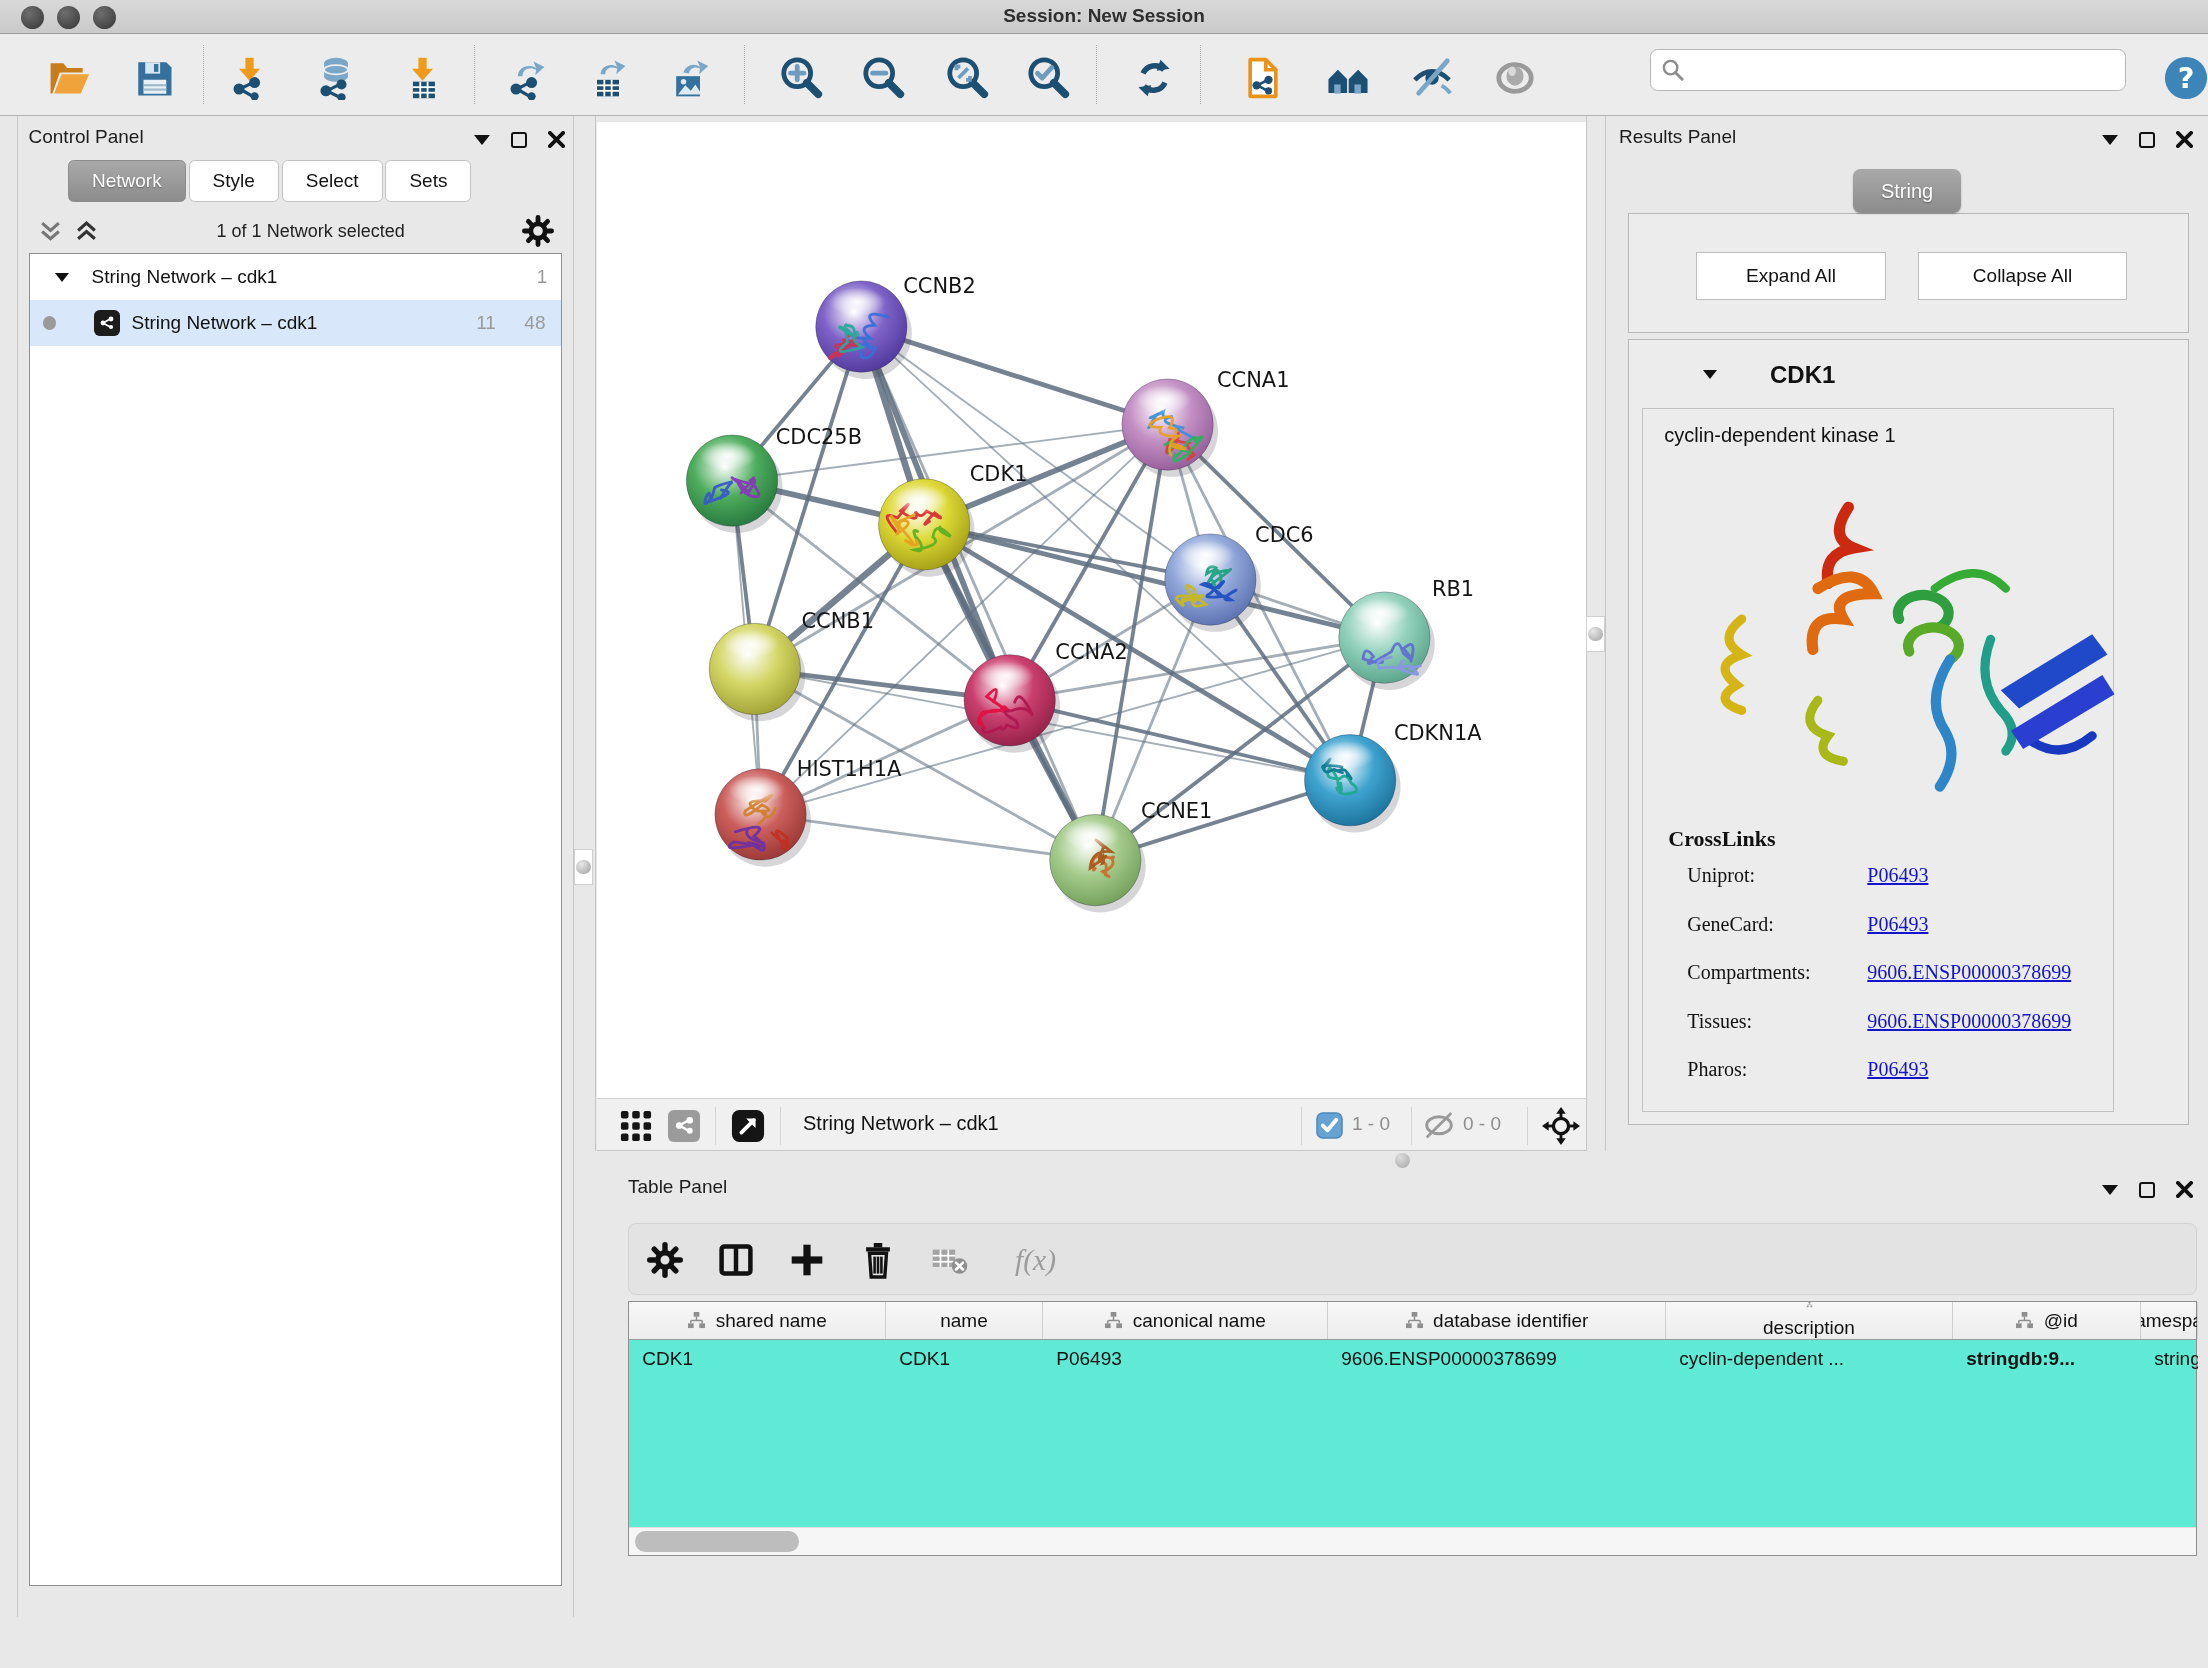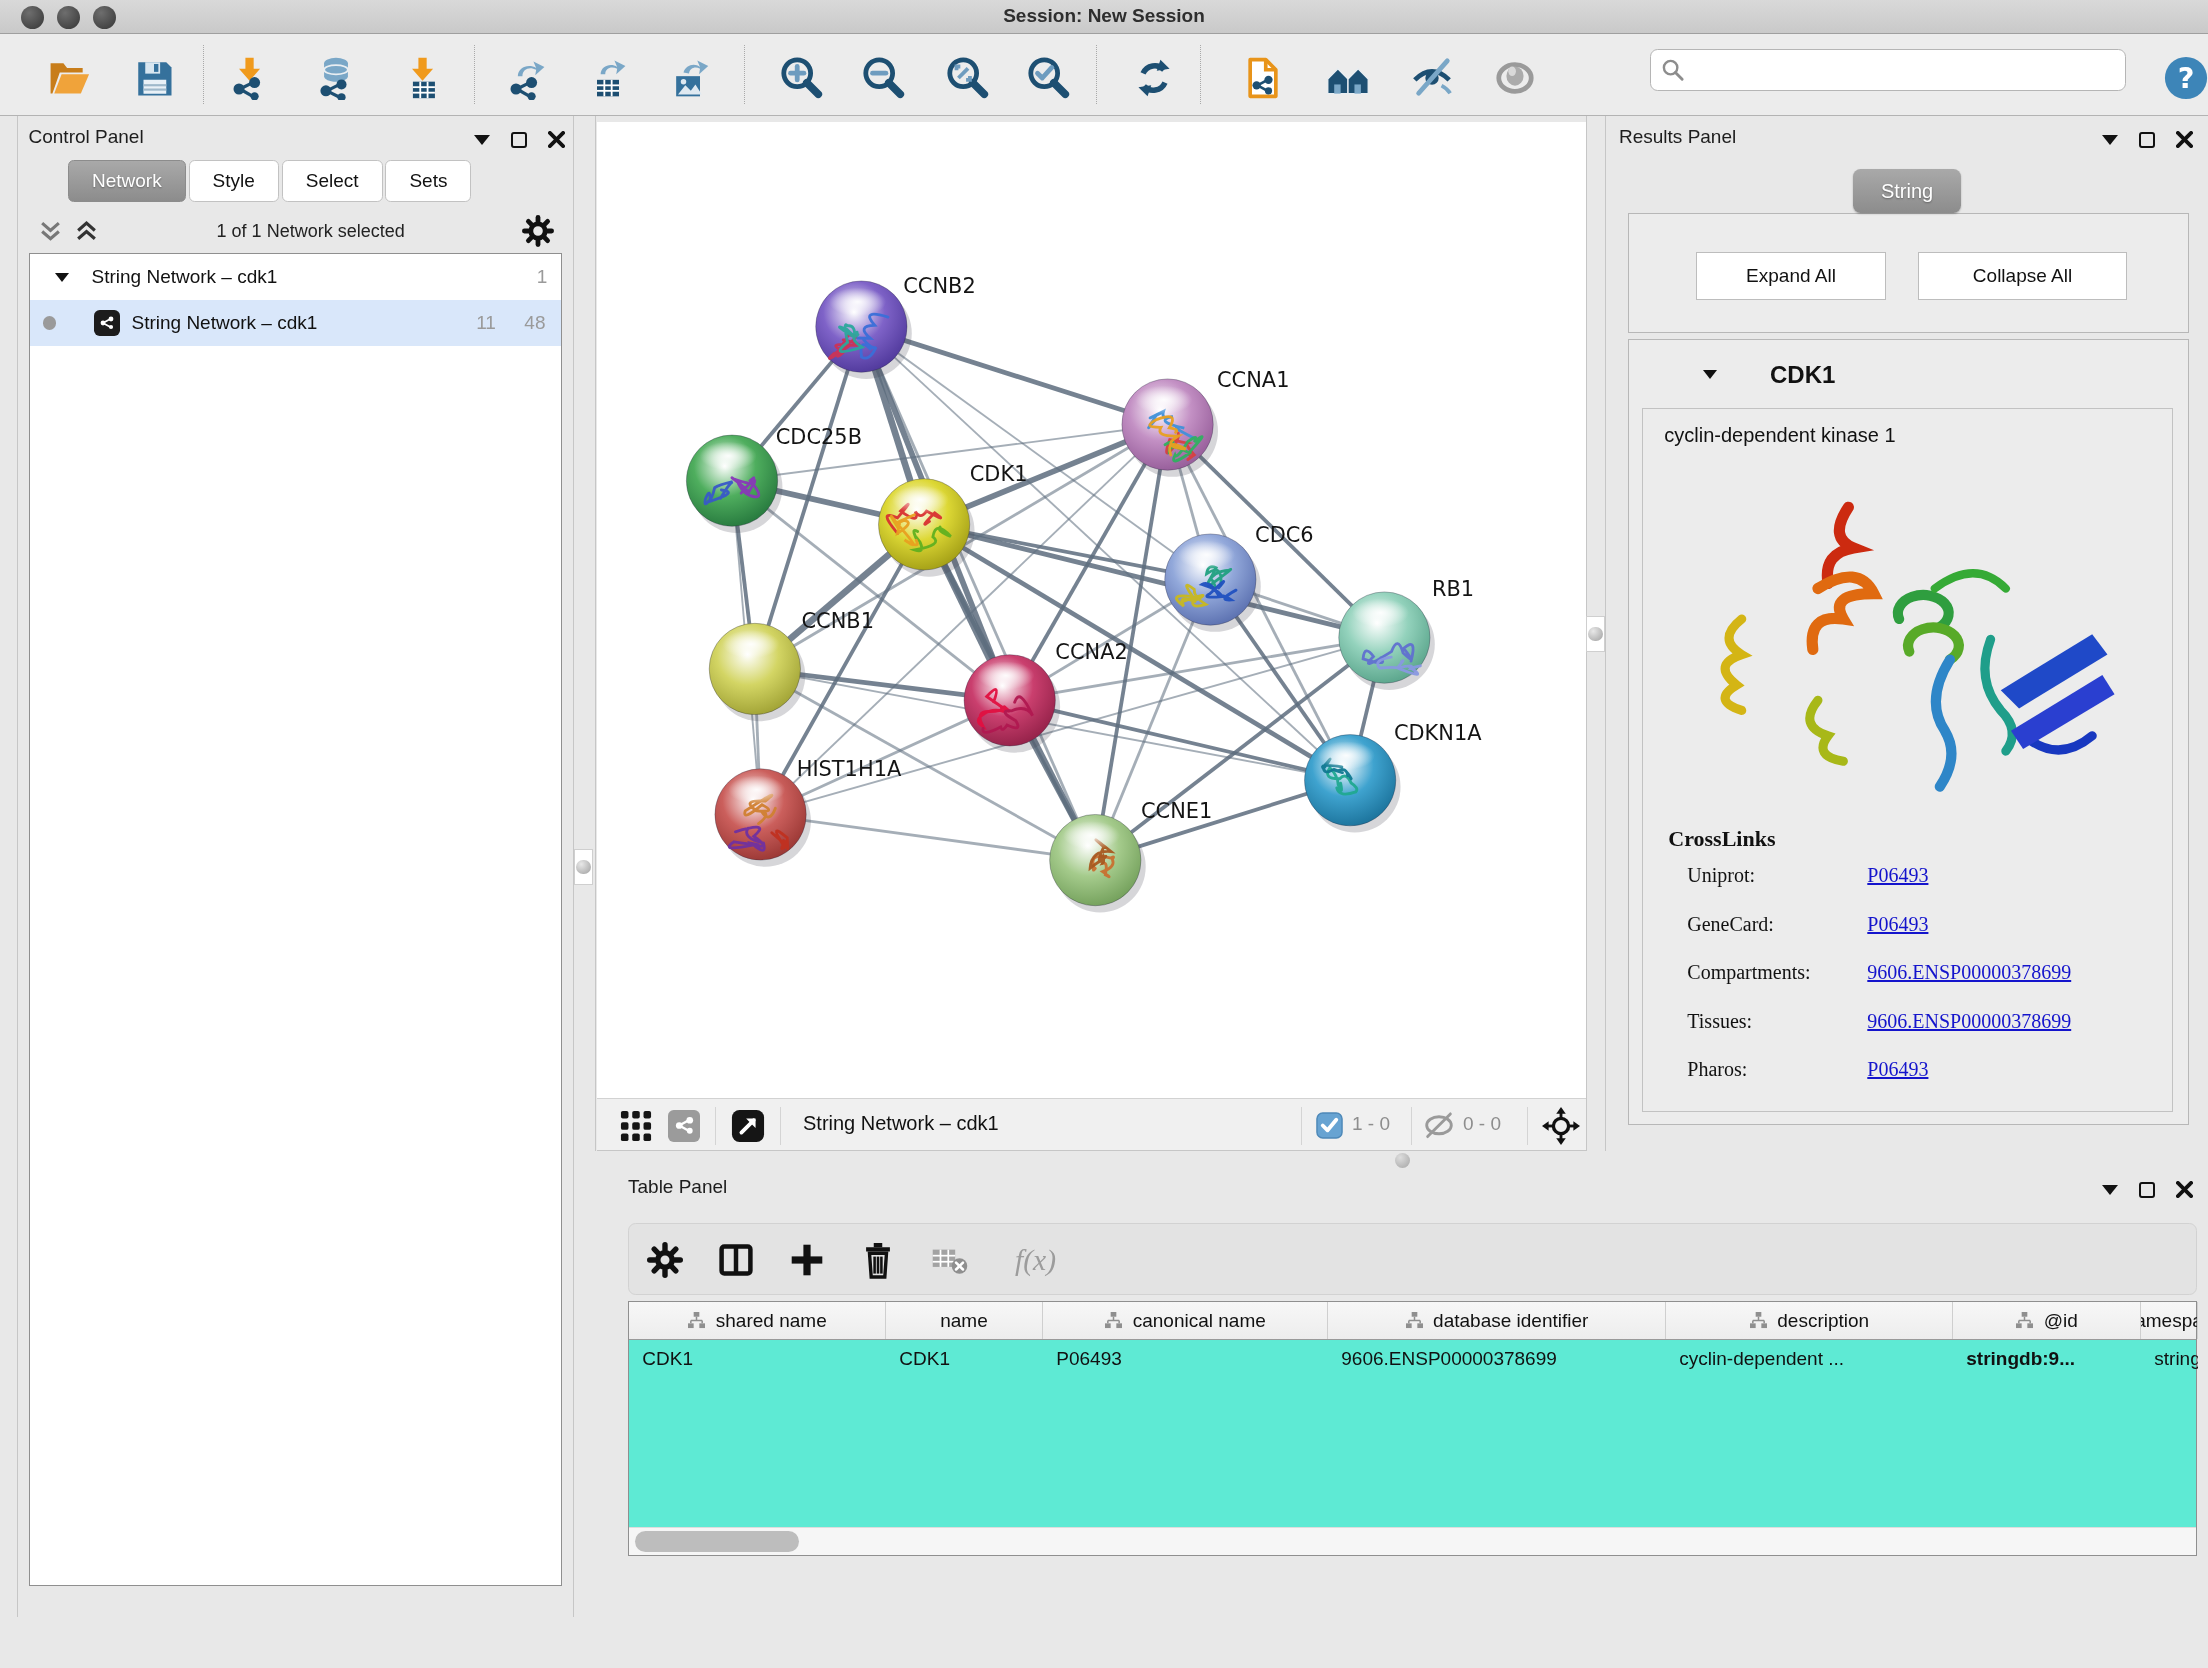--- a/index.html
+++ b/index.html
@@ -675,21 +675,21 @@
     </svg>
   </div>
   <div class="stringtab">String</div>
   <div class="rbox" style="left:1628px; top:213px; width:561px; height:120px">
     <button class="rbtn" style="left:67px; top:38px; width:190px">Expand All</button>
     <button class="rbtn" style="left:289px; top:38px; width:209px">Collapse All</button>
   </div>
   <div class="rbox" style="left:1628px; top:339px; width:561px; height:786px">
     <span class="tri sm" style="position:absolute; left:74px; top:30px"></span>
     <span style="position:absolute; left:141px; top:21px; font-size:24px; font-weight:bold; color:#111">CDK1</span>
-    <div style="position:absolute; left:13.3px; top:68px; width:531px; height:704px; border:1px solid #c2c2c2; background:#ececec">
+    <div style="position:absolute; left:13.3px; top:68px; width:472px; height:704px; border:1px solid #c2c2c2; background:#ececec">
       <span style="position:absolute; left:21px; top:15px; font-size:20px; color:#111">cyclin-dependent kinase 1</span>
 
       <svg width="447" height="371" viewBox="0 0 440 360" style="position:absolute; left:53px; top:55px">
         <g fill="none" stroke-linecap="round">
           <path d="M150 40q-20 30 5 40q-30 5-25 35" stroke="#cc2a10" stroke-width="11"></path>
           <path d="M120 120q40-25 55 5q-45 0-30 25q-35-5-30 30" stroke="#e06a10" stroke-width="11"></path>
           <path d="M45 150q-25 20 0 35q-30 10-5 30q-25 15 5 25" stroke="#d4b515" stroke-width="9"></path>
           <path d="M120 230q-20 25 10 35q-15 20 15 25" stroke="#a8b818" stroke-width="9"></path>
           <path d="M200 150a25 18 0 1 1 40 8" stroke="#2f9e3f" stroke-width="10"></path>
           <path d="M210 182a25 18 0 1 1 40 8" stroke="#58aa28" stroke-width="10"></path>
@@ -815,21 +815,21 @@
         </div>
         <div class="th" style="width: 338px;">
           <svg width="19" height="17" viewBox="0 0 20 18">
             <rect x="7" y="0" width="6" height="5" fill="#8f8f8f"></rect>
             <path d="M10 5v4M4 9h12M4 9v3M16 9v3" stroke="#8f8f8f" stroke-width="1.6" fill="none"></path>
             <rect x="1" y="12" width="6" height="5" fill="#8f8f8f"></rect>
             <rect x="13" y="12" width="6" height="5" fill="#8f8f8f"></rect>
           </svg>
           <span>database identifier</span>
         </div>
-        <div class="th" style="width: 287px;">
+        <div class="th" style="width: 287px; flex-direction: column;">
           <svg width="19" height="17" viewBox="0 0 20 18">
             <rect x="7" y="0" width="6" height="5" fill="#8f8f8f"></rect>
             <path d="M10 5v4M4 9h12M4 9v3M16 9v3" stroke="#8f8f8f" stroke-width="1.6" fill="none"></path>
             <rect x="1" y="12" width="6" height="5" fill="#8f8f8f"></rect>
             <rect x="13" y="12" width="6" height="5" fill="#8f8f8f"></rect>
           </svg>
           <span>description</span>
         </div>
         <div class="th" style="width: 188px;">
           <svg width="19" height="17" viewBox="0 0 20 18">

